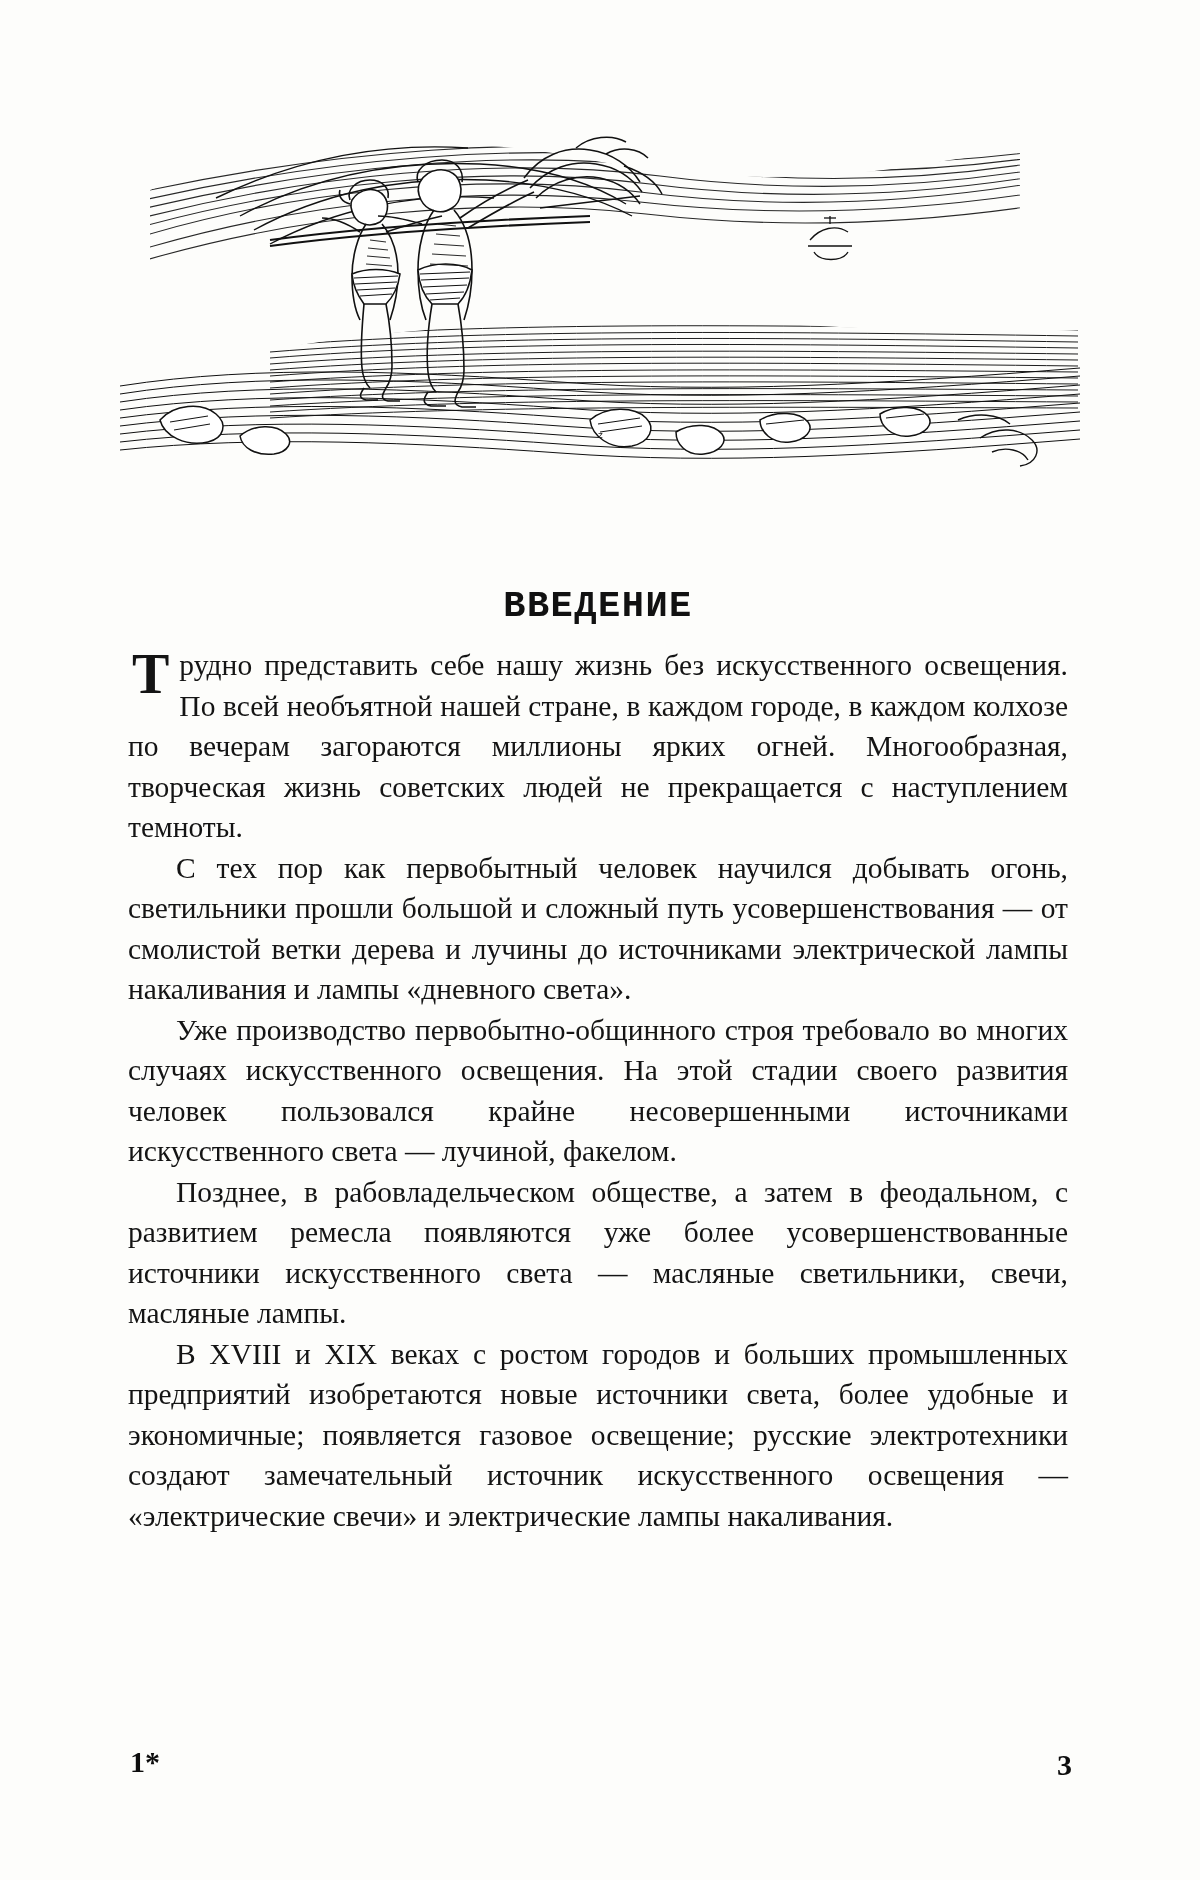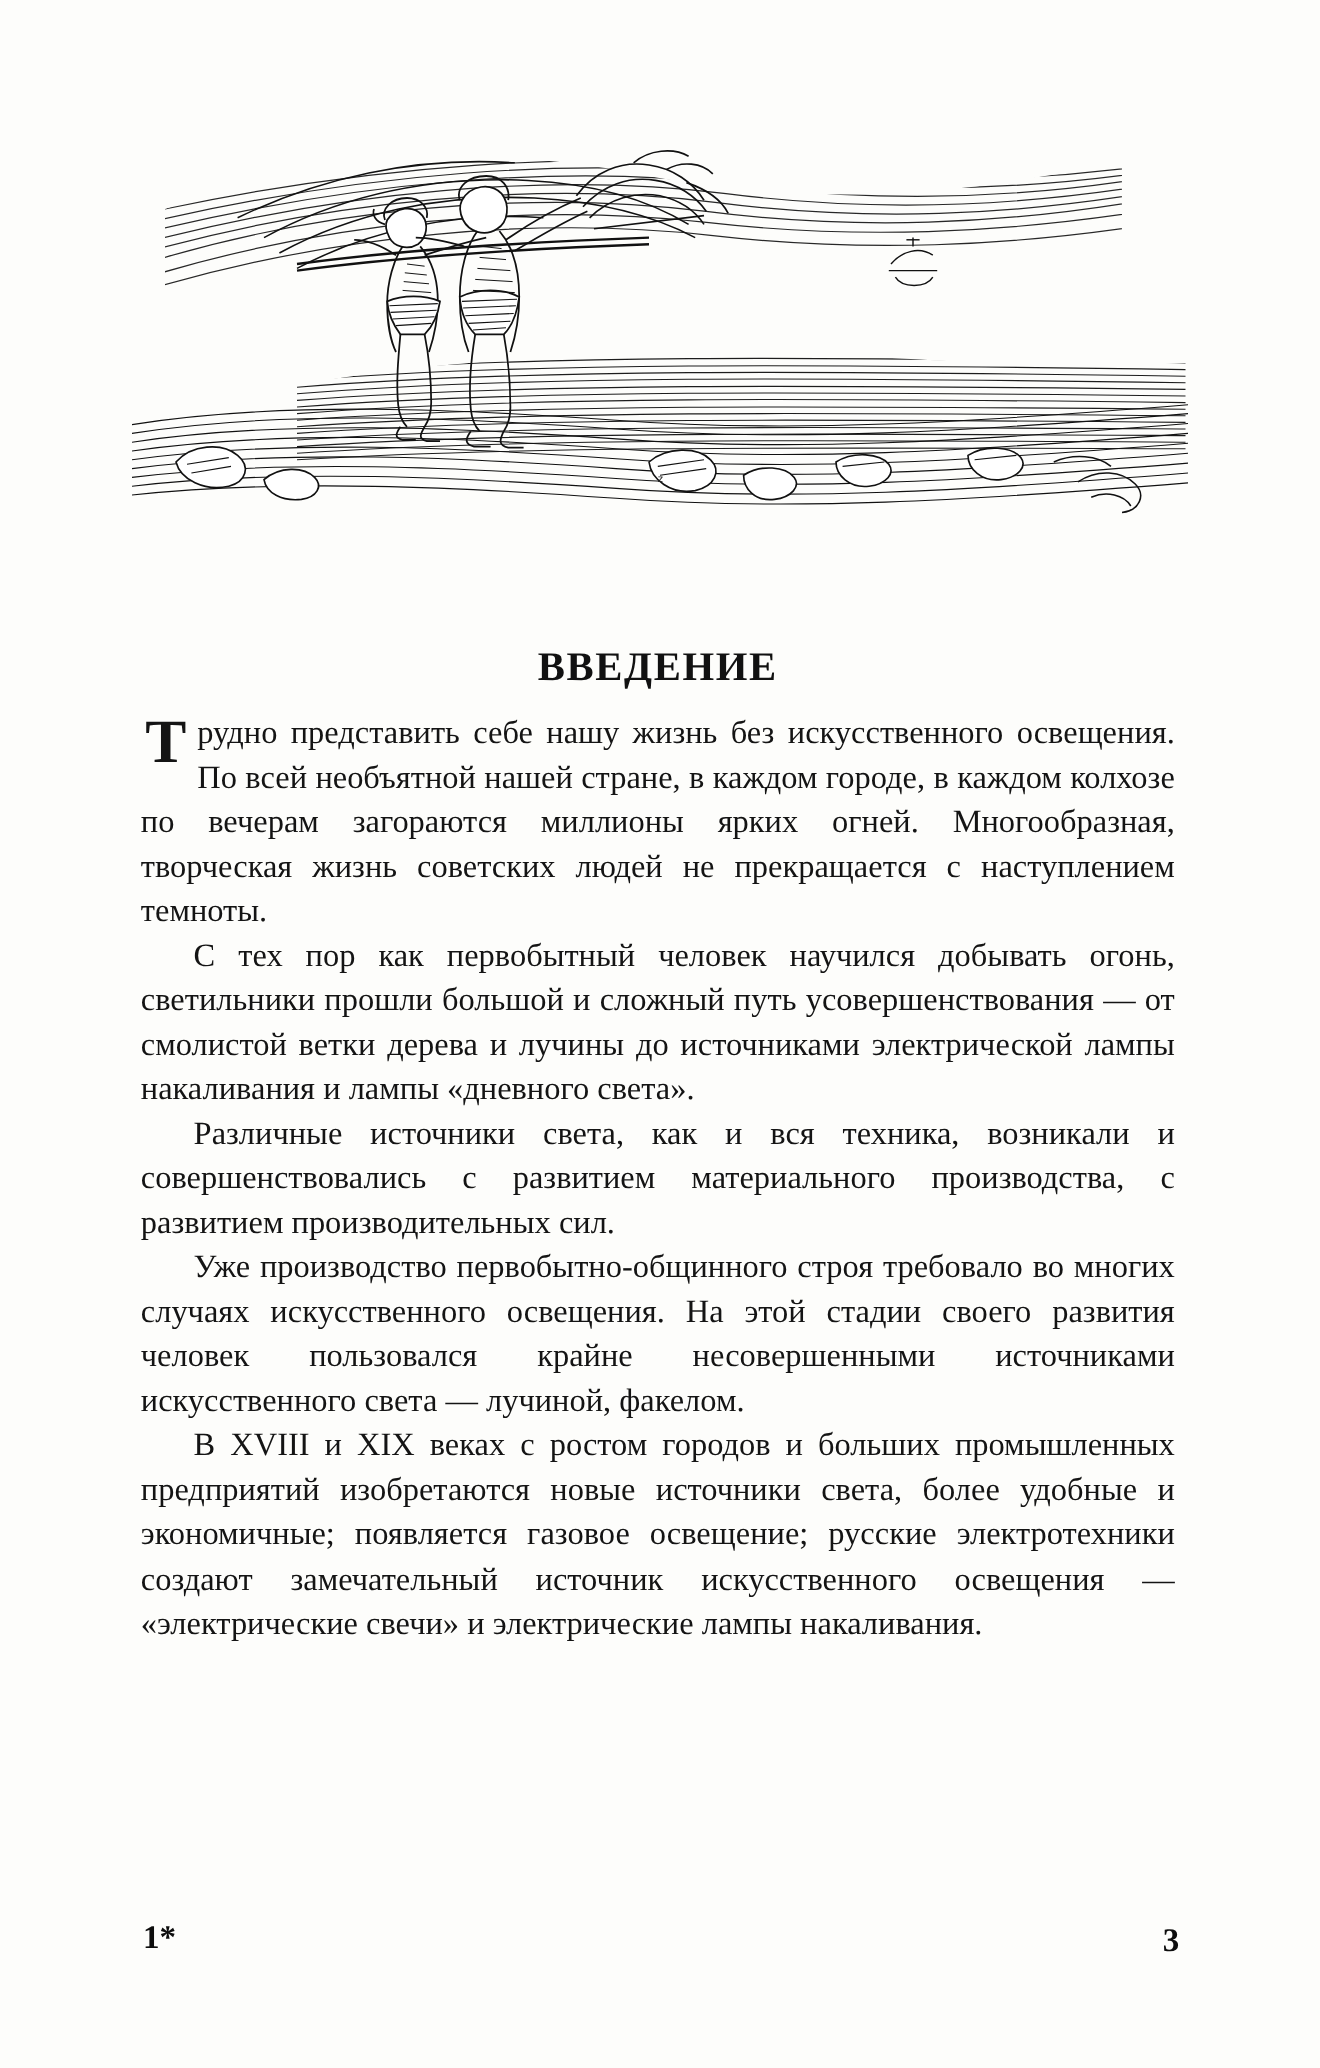--- a/index.html
+++ b/index.html
@@ -34,21 +34,21 @@
 
   
   .content {
     position: absolute;
     left: 128px;
     top: 585px;
     width: 940px;
   }
   .chapter-title {
     text-align: center;
-    font-family: Liberation Serif, serif;
+    font-family: Liberation Mono, monospace;
     font-size: 37px;
     font-weight: bold;
     letter-spacing: 1.5px;
     margin: 0 0 18px 0;
     color: #111;
   }
   .para {
     font-size: 29.5px;
     line-height: 40.5px;
     text-align: justify;
@@ -279,20 +279,20 @@
   </div>
 
   <div class="content">
     <h1 class="chapter-title">ВВЕДЕНИЕ</h1>
 
     <p class="para first-para">
       <span class="dropcap">Т</span><span>рудно представить себе нашу жизнь без искусственного освещения. По всей необъятной нашей стране, в каждом городе, в каждом колхозе по вечерам загораются миллионы ярких огней. Многообразная, творческая жизнь советских людей не прекращается с наступлением темноты.</span>
     </p>
 
     <p class="para">С тех пор как первобытный человек научился добывать огонь, светильники прошли большой и сложный путь усовершенствования — от смолистой ветки дерева и лучины до источниками электрической лампы накаливания и лампы «дневного света».</p>
-    <p class="para">Различные источники света, как и вся техника, возникали и совершенствовались с развитием материального производства, с развитием производительных сил.</p>
     <p class="para">Уже производство первобытно-общинного строя требовало во многих случаях искусственного освещения. На этой стадии своего развития человек пользовался крайне несовершенными источниками искусственного света — лучиной, факелом.</p>
+    <p class="para">Позднее, в рабовладельческом обществе, а затем в феодальном, с развитием ремесла появляются уже более усовершенствованные источники искусственного света — масляные светильники, свечи, масляные лампы.</p>
     <p class="para">В XVIII и XIX веках с ростом городов и больших промышленных предприятий изобретаются новые источники света, более удобные и экономичные; появляется газовое освещение; русские электротехники создают замечательный источник искусственного освещения — «электрические свечи» и электрические лампы накаливания.</p>
   </div>
 
   <div class="footer-left">1*</div>
   <div class="footer-right">3</div>
 </div>
 
 </body></html>

